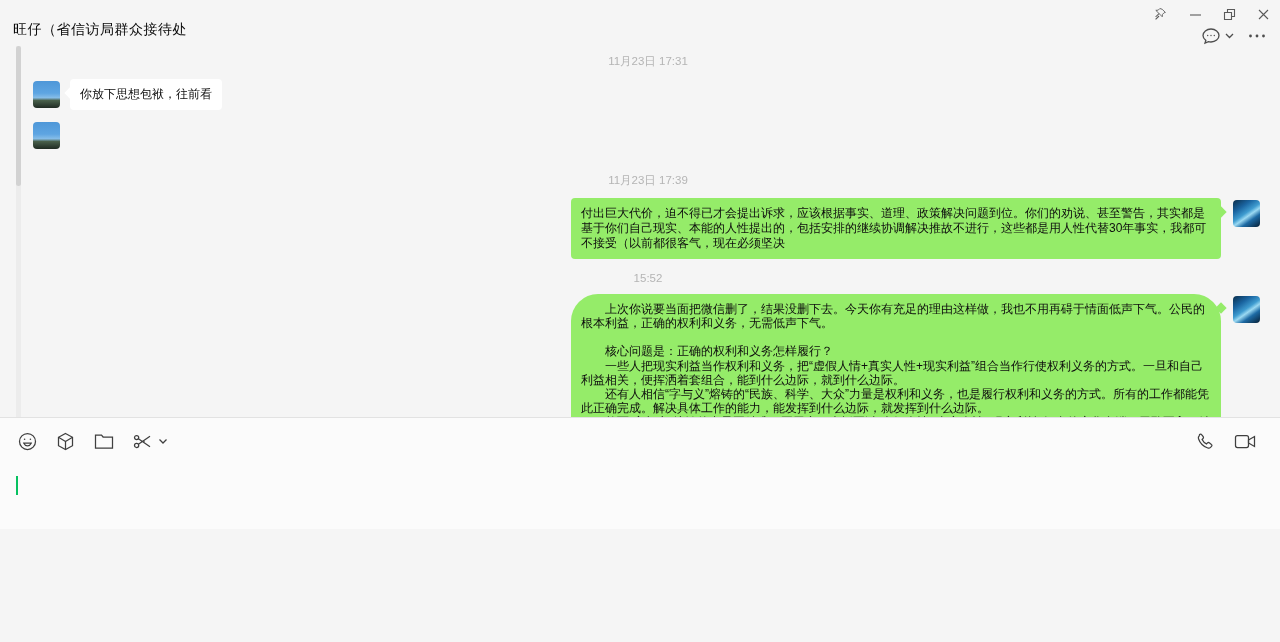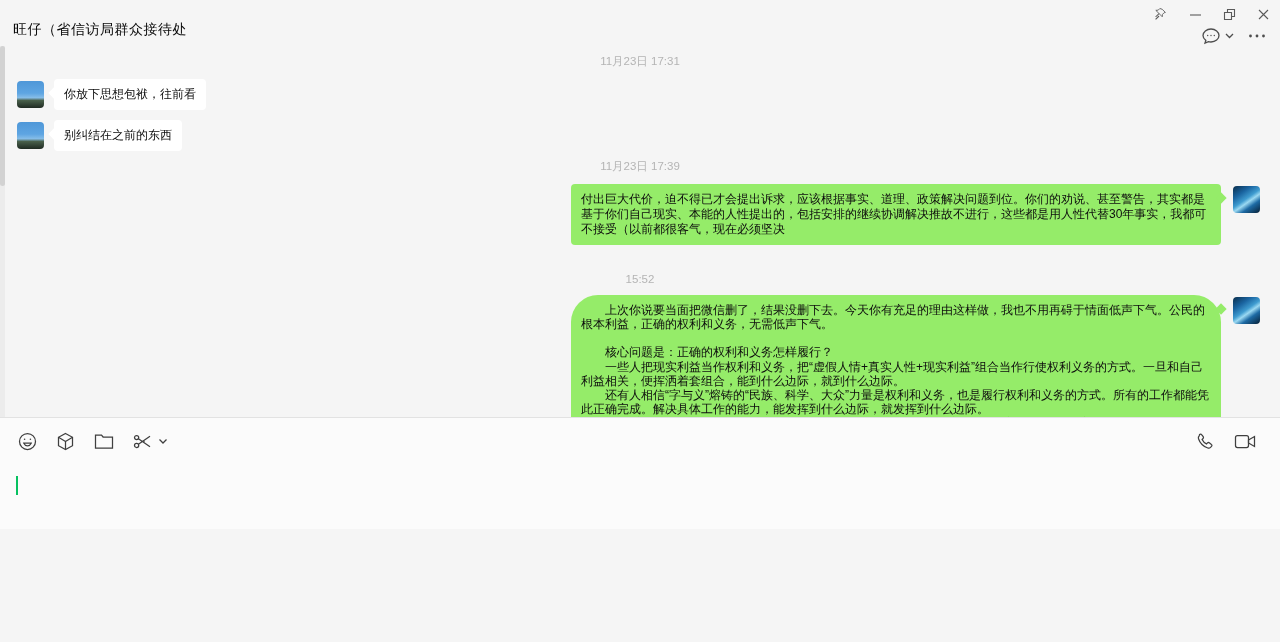--- a/index.html
+++ b/index.html
@@ -12,28 +12,28 @@
   .titlebar { position:absolute; top:0; left:0; right:0; height:46px; background:#f5f5f5; }
   .chat-title { position:absolute; left:13px; top:21px; font-size:14px; color:#0a0a0a; letter-spacing:.5px; }
   .win-controls { position:absolute; top:0; right:0; height:30px; display:flex; align-items:flex-start; }
   .win-btn { width:34px; height:28px; display:flex; align-items:center; justify-content:center; cursor:pointer; }
   .win-btn svg { stroke:#5a5a5a; fill:none; stroke-width:1.1; }
   .chat-menu { position:absolute; top:24px; right:10px; display:flex; align-items:center; gap:6px; }
   .chat-menu svg { stroke:#4d4d4d; fill:none; stroke-width:1.3; }
   .menu-item { padding:3px 4px; cursor:pointer; display:flex; align-items:center; gap:4px; }
 
   
-  .chat-area { position:absolute; top:46px; left:0; right:0; height:484px; overflow:hidden; }
+  .chat-area { position:absolute; top:46px; left:16px; right:0; height:484px; overflow:hidden; }
   .scroll-strip { position:absolute; left:0; top:0; width:5px; height:484px; background:#ececec; }
   .scroll-thumb { position:absolute; left:0; top:0; width:5px; height:140px; background:#d2d2d2; border-radius:3px; }
 
   .time-stamp { text-align:center; font-size:11.5px; color:#b4b4b4; }
   .ts-1 { margin-top:8px; }
-  .ts-2 { margin-top:8px; }
-  .ts-3 { margin-top:28px; }
+  .ts-2 { margin-top:24px; }
+  .ts-3 { margin-top:13px; }
 
   .msg-row { display:flex; align-items:flex-start; padding:0 12px; }
   .msg-row.left  { justify-content:flex-start; margin-top:10px;padding-left:9px; }
   .msg-row.right { justify-content:flex-end;   margin-top:10px; }
 
   .avatar { width:27px; height:27px; border-radius:4px; flex:0 0 27px; cursor:pointer; }
   .avatar.left-av  { margin:2px 10px 0 8px;
     background:linear-gradient(180deg,#4e97d8 0%,#5ea5e2 45%,#86bde8 62%,#49604b 72%,#27312а 82%,#1f2a22 100%);
     background:linear-gradient(180deg,#4e97d8 0%,#5ea5e2 45%,#86bde8 62%,#49604b 72%,#1f2a22 100%); }
   .avatar.right-av { margin:2px 8px 0 12px;
@@ -123,21 +123,20 @@
 
     <div class="time-stamp ts-1">11月23日 17:31</div>
 
     <div class="msg-row left">
       <div class="avatar left-av"></div>
       <div class="bubble white">你放下思想包袱，往前看</div>
     </div>
 
     <div class="msg-row left">
       <div class="avatar left-av"></div>
-      <div class="bubble white">别纠结在之前的东西</div>
     </div>
 
     <div class="time-stamp ts-2">11月23日 17:39</div>
 
     <div class="msg-row right">
       <div class="bubble green">付出巨大代价，迫不得已才会提出诉求，应该根据事实、道理、政策解决问题到位。你们的劝说、甚至警告，其实都是基于你们自己现实、本能的人性提出的，包括安排的继续协调解决推故不进行，这些都是用人性代替30年事实，我都可不接受（以前都很客气，现在必须坚决</div>
       <div class="avatar right-av"></div>
     </div>
 
     <div class="time-stamp ts-3">15:52</div>

